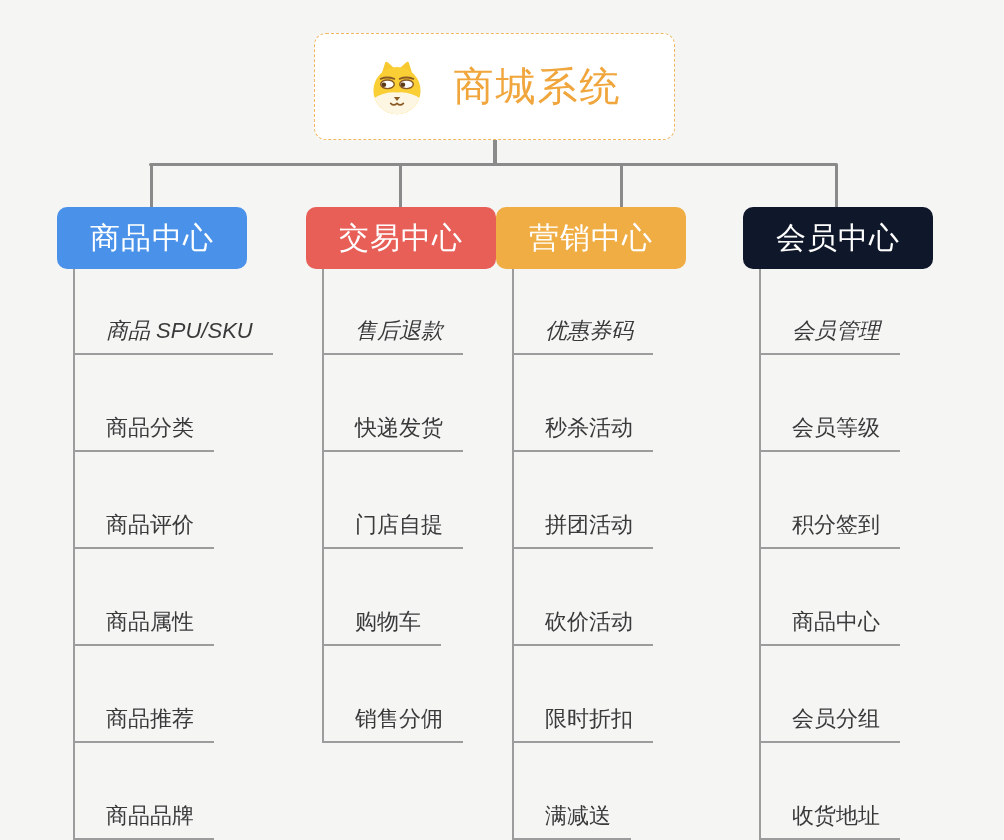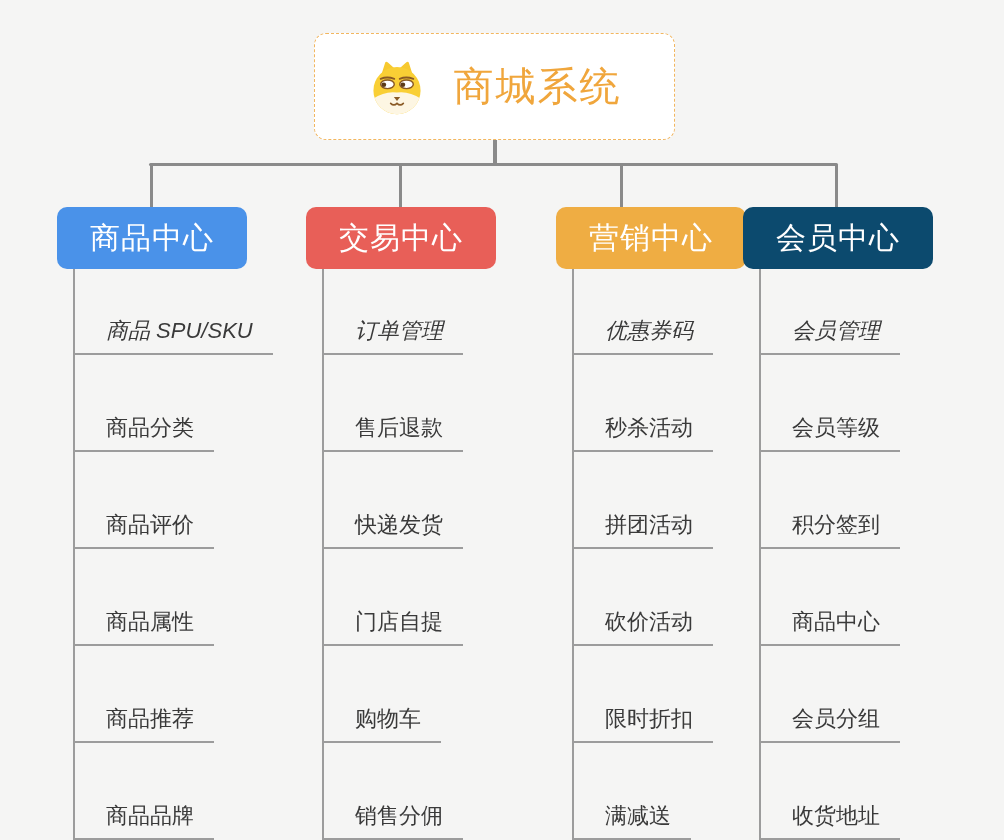--- a/index.html
+++ b/index.html
@@ -37,21 +37,21 @@
   .drop      { top: 165px; width: 3px; height: 43px; }
   .drop-0 { left: 150px; }
   .drop-1 { left: 399px; }
   .drop-2 { left: 620px; }
   .drop-3 { left: 835px; }
 
   
   .branch { position: absolute; top: 207px; width: 250px; }
   .branch-0 { left: 57px; }
   .branch-1 { left: 306px; }
-  .branch-2 { left: 556px; }
+  .branch-2 { left: 496px; }
   .branch-3 { left: 743px; }
 
   .branch-header {
     width: 190px; height: 62px;
     border-radius: 10px;
     color: #ffffff;
     font-size: 30px;
     letter-spacing: 1px;
     display: flex; align-items: center; justify-content: center;
     cursor: pointer;
@@ -141,23 +141,20 @@
       <li>
           <span class="child-label">商品品牌</span>
         </li>
     </ul>
   </div>
 
   <div class="branch branch-1">
     <div class="branch-header" style="background: rgb(232, 95, 88);">交易中心</div>
     <ul class="children">
       <li>
-          <span class="child-label">订单管理</span>
-        </li>
-      <li>
           <span class="child-label">售后退款</span>
         </li>
       <li>
           <span class="child-label">快递发货</span>
         </li>
       <li>
           <span class="child-label">门店自提</span>
         </li>
       <li>
           <span class="child-label">购物车</span>
@@ -186,21 +183,21 @@
       <li>
           <span class="child-label">限时折扣</span>
         </li>
       <li>
           <span class="child-label">满减送</span>
         </li>
     </ul>
   </div>
 
   <div class="branch branch-3">
-    <div class="branch-header" style="background: #0c4a6e;">会员中心</div>
+    <div class="branch-header" style="background: #0f172a;">会员中心</div>
     <ul class="children">
       <li>
           <span class="child-label">会员管理</span>
         </li>
       <li>
           <span class="child-label">会员等级</span>
         </li>
       <li>
           <span class="child-label">积分签到</span>
         </li>

